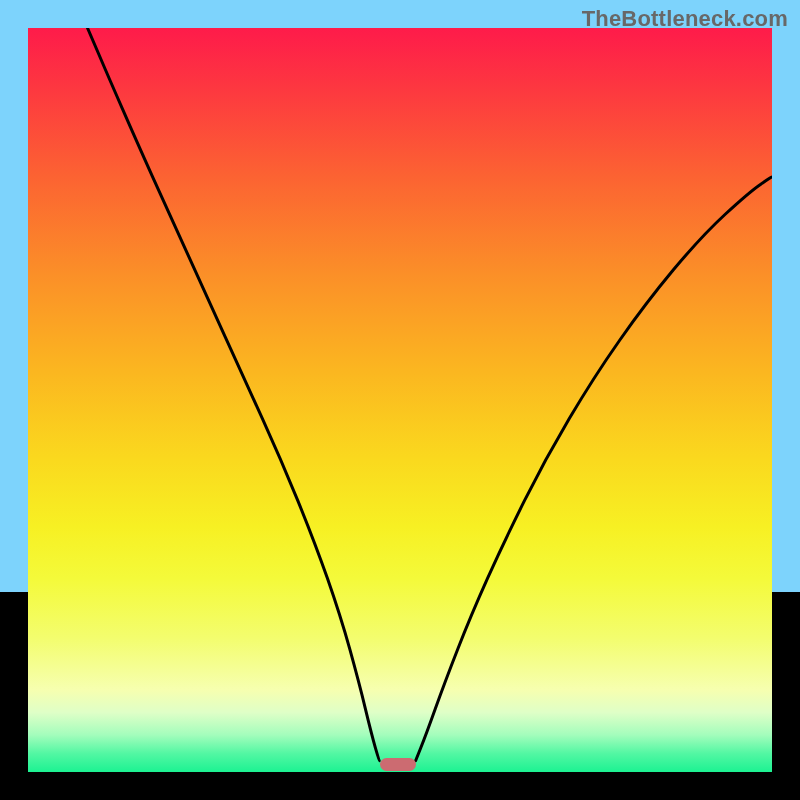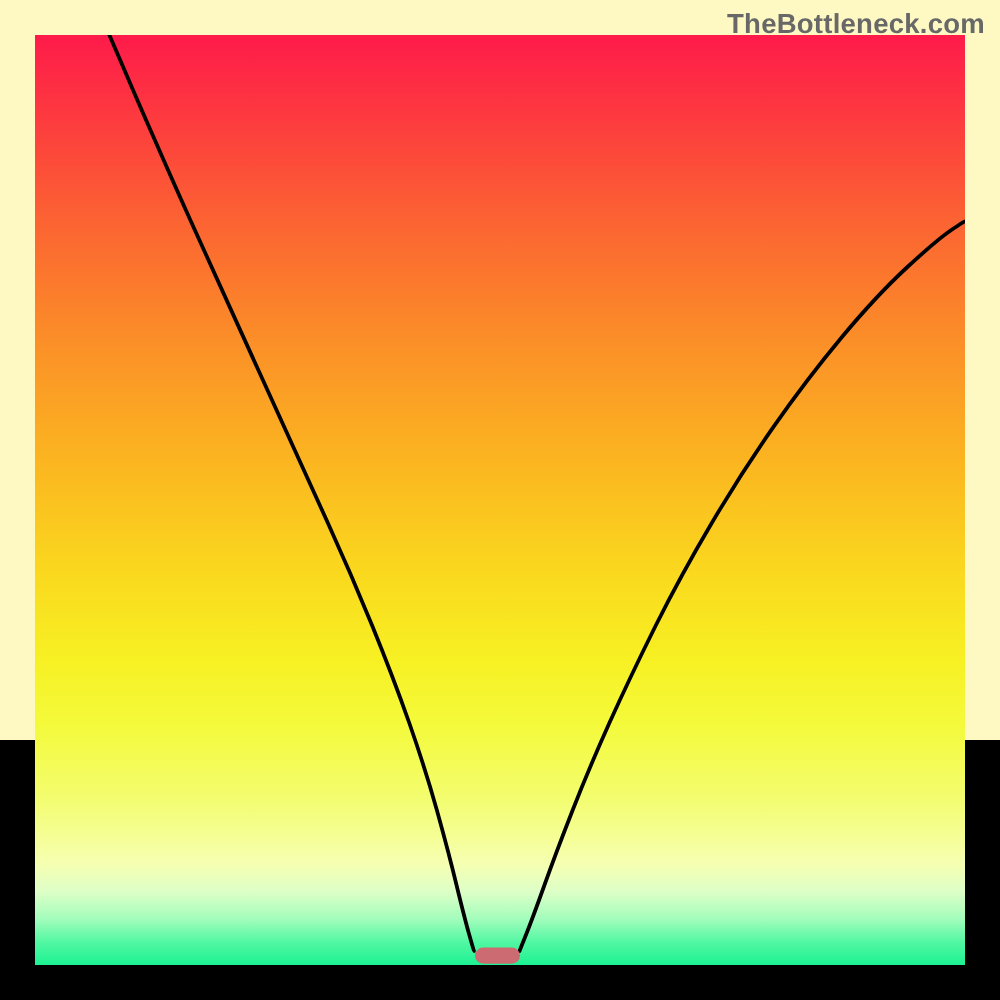--- a/index.html
+++ b/index.html
@@ -8,21 +8,21 @@
     width: 800px;
     height: 800px;
     overflow: hidden;
     background: #000;
     font-family: Arial, Helvetica, sans-serif;
   }
   .frame {
     position: relative;
     width: 800px;
     height: 592px;
-    background: #fef9c3;
+    background: #7dd3fc;
   }
   .watermark {
     position: absolute;
     top: 6px;
     right: 12px;
     color: #686868;
     font-size: 22px;
     font-weight: 600;
     letter-spacing: 0.2px;
     z-index: 30;

